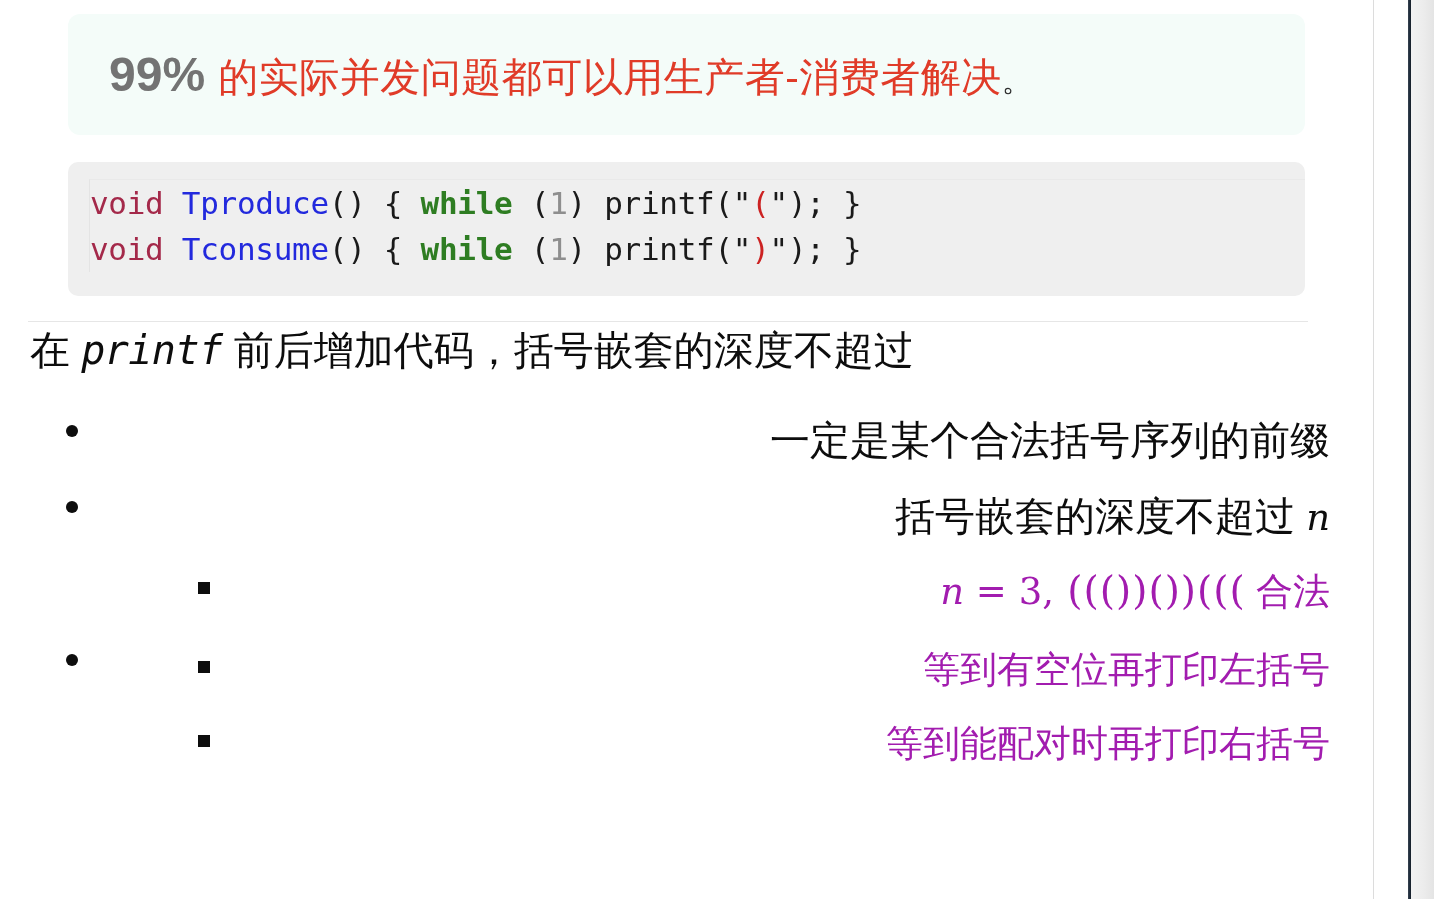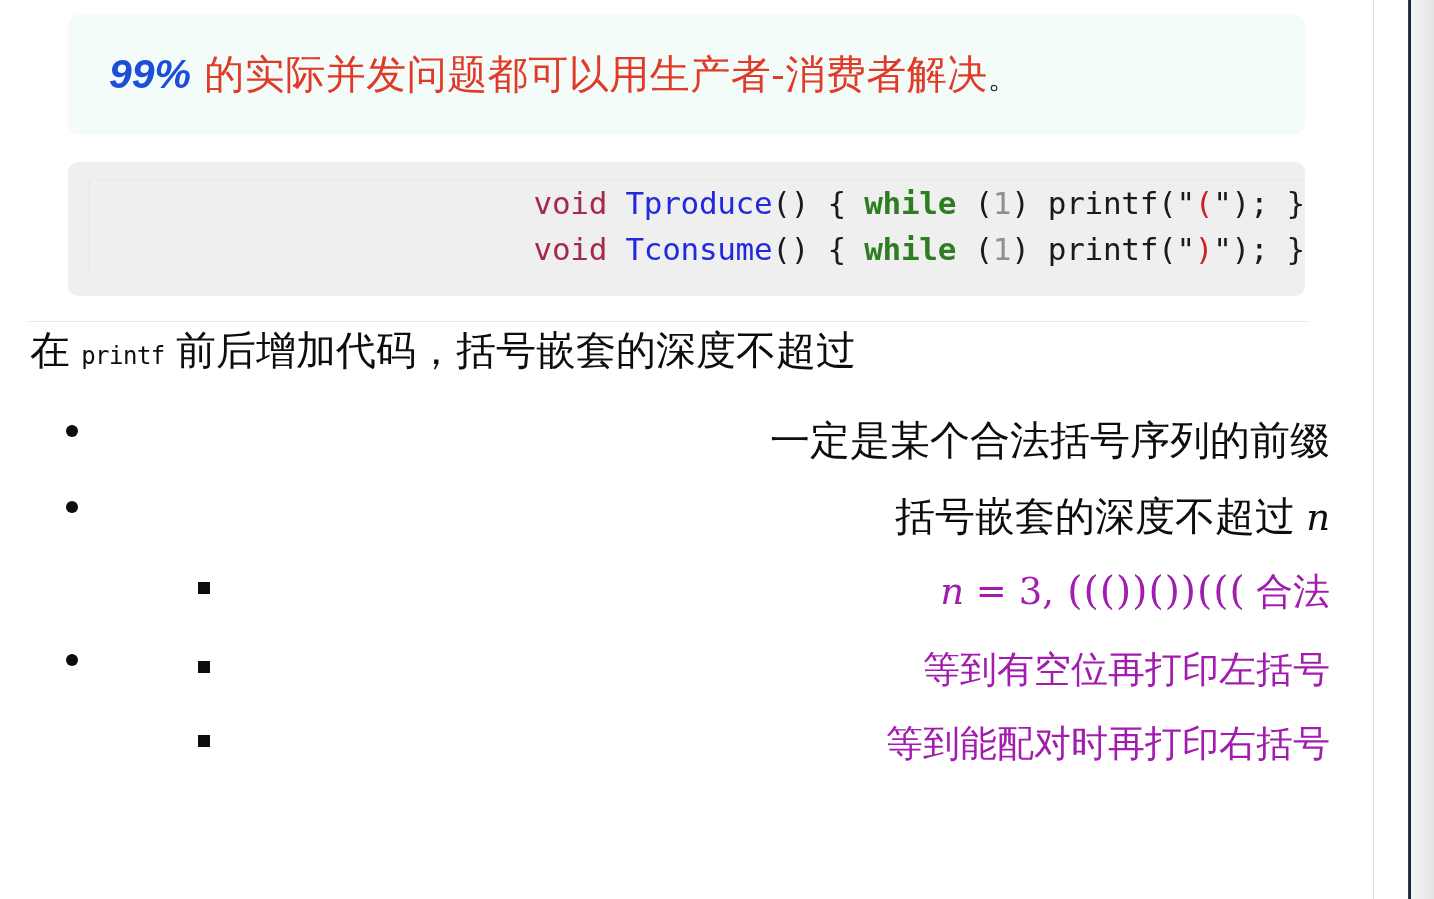--- a/index.html
+++ b/index.html
@@ -70,42 +70,40 @@
     font-family: "DejaVu Serif", "Liberation Serif", serif;
     font-size: 40px;
     line-height: 1.25;
     color: #e03b28;
     white-space: nowrap;
     letter-spacing: 0.5px;
   }
   #callout-text .pct {
     font-family: "Liberation Sans", "DejaVu Sans", sans-serif;
     font-weight: bold;
-    font-size: 41px;
-    color: #1d4ed8;
+    font-size: 48px;
+    color: #737373;
     letter-spacing: 0px;
-    font-style: italic;
   }
   #callout-text .period {
     color: #2b2b2b;
     font-size: 30px;
   }
 
   
   #code-block {
     position: absolute;
     left: 68px;
     top: 162px;
     width: 1237px;
     height: 134px;
     background: #efefef;
     border-radius: 10px;
     box-sizing: border-box;
     padding: 17px 0 0 0;
-    text-align: right;
   }
   #code-inner {
     margin-left: 21px;
     border-left: 1px solid #e4e4e4;
     border-top: 1px solid #e9e9e9;
     padding-left: 0px;
   }
   .code-line {
     font-family: "DejaVu Sans Mono", "Liberation Mono", monospace;
     font-size: 31px;
@@ -137,22 +135,23 @@
     position: absolute;
     left: 30px;
     top: 326px;
     font-size: 40px;
     line-height: 1.2;
     color: #0d0d0d;
     white-space: nowrap;
   }
   #lead-line .mono {
     font-family: "DejaVu Sans Mono", "Liberation Mono", monospace;
-    font-size: 24px;
+    font-size: 40px;
     letter-spacing: -0.5px;
+    font-style: italic;
   }
 
   #bullet-list {
     position: absolute;
     left: 30px;
     top: 404px;
     width: 1300px;
   }
 
   ul.lvl1 {

